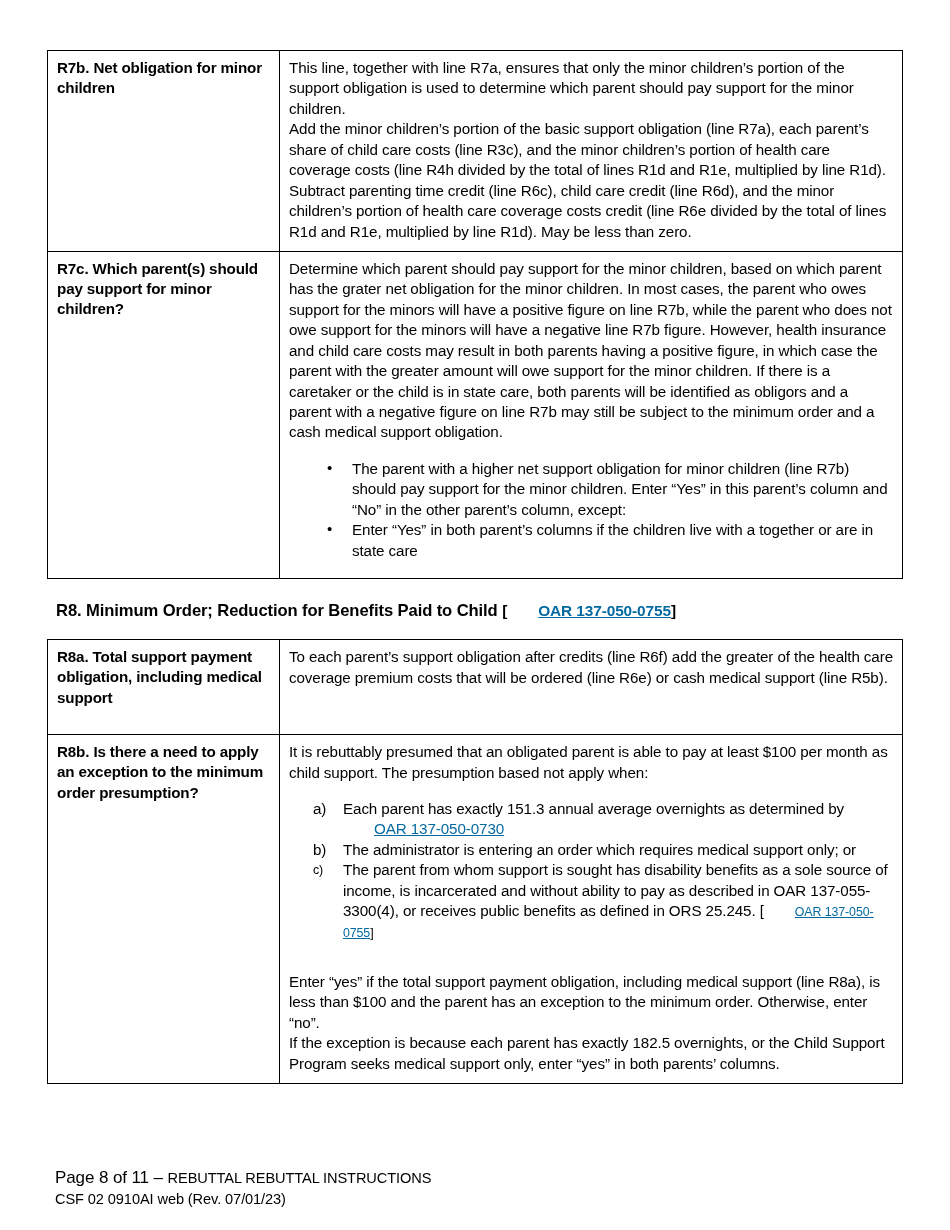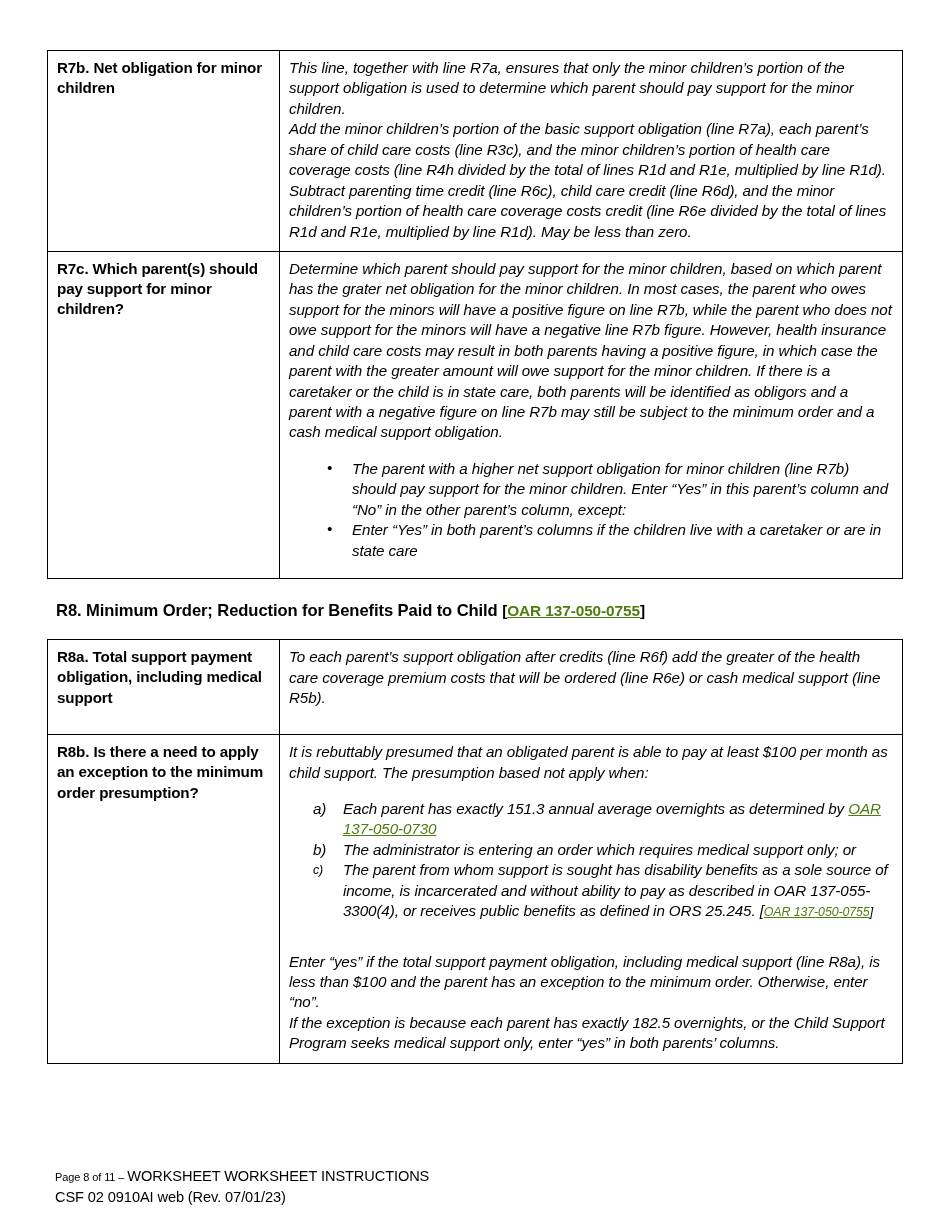--- a/index.html
+++ b/index.html
@@ -44,21 +44,20 @@
     width: 213px;
     font-weight: bold;
     font-size: 15.2px;
     line-height: 1.33;
     letter-spacing: -0.15px;
   }
   td.body {
     font-size: 15.2px;
     line-height: 1.345;
     letter-spacing: -0.1px;
-    font-style: italic;
   }
   td.body p {
     margin: 0 0 0 0;
   }
   td.body p + p {
   }
 
   
   ul.bullets {
     margin: 16px 0 8px 0;
@@ -111,43 +110,44 @@
     font-weight: bold;
   }
   .section-heading .brk {
     font-weight: bold;
     font-size: 15.4px;
   }
 
   
   a.oar,
   span.oar {
-    color: #4d7c0f;
+    color: #0369a1;
     text-decoration: underline;
     font-weight: inherit;
+    margin-left: 31px;
   }
   .section-heading span.oar {
     font-weight: bold;
     font-size: 15.4px;
   }
   .tiny-oar {
     font-size: 12.4px;
   }
 
   
   .footer {
     position: absolute;
     left: 55px;
     top: 1166px;
     font-size: 14.2px;
     line-height: 1.38;
     letter-spacing: -0.1px;
   }
   .footer .pageno {
-    font-size: 11px;
+    font-size: 17px;
   }
   .footer .line2 {
     font-size: 14.6px;
   }
 </style>
 </head>
 <body>
 
 <div class="page">
   <div class="content">
@@ -160,21 +160,21 @@
             <p>This line, together with line R7a, ensures that only the minor children’s portion of the support obligation is used to determine which parent should pay support for the minor children.</p>
             <p>Add the minor children’s portion of the basic support obligation (line R7a), each parent’s share of child care costs (line R3c), and the minor children’s portion of health care coverage costs (line R4h divided by the total of lines R1d and R1e, multiplied by line R1d). Subtract parenting time credit (line R6c), child care credit (line R6d), and the minor children’s portion of health care coverage costs credit (line R6e divided by the total of lines R1d and R1e, multiplied by line R1d). May be less than zero.</p>
           </td>
         </tr>
         <tr>
           <td class="label">R7c. Which parent(s) should pay support for minor children?</td>
           <td class="body">
             <p>Determine which parent should pay support for the minor children, based on which parent has the grater net obligation for the minor children. In most cases, the parent who owes support for the minors will have a positive figure on line R7b, while the parent who does not owe support for the minors will have a negative line R7b figure. However, health insurance and child care costs may result in both parents having a positive figure, in which case the parent with the greater amount will owe support for the minor children. If there is a caretaker or the child is in state care, both parents will be identified as obligors and a parent with a negative figure on line R7b may still be subject to the minimum order and a cash medical support obligation.</p>
             <ul class="bullets">
               <li>The parent with a higher net support obligation for minor children (line R7b) should pay support for the minor children. Enter “Yes” in this parent’s column and “No” in the other parent’s column, except:</li>
-              <li>Enter “Yes” in both parent’s columns if the children live with a caretaker or are in state care</li>
+              <li>Enter “Yes” in both parent’s columns if the children live with a together or are in state care</li>
             </ul>
           </td>
         </tr>
       </tbody>
     </table>
 
     <div class="section-heading">
       <span class="hdr-num">R8.</span><span> Minimum Order; Reduction for Benefits Paid to Child </span><span class="brk">[</span><span class="oar">OAR 137-050-0755</span><span class="brk">]</span>
     </div>
 
@@ -206,16 +206,16 @@
             <p style="margin-top:30px;">Enter “yes” if the total support payment obligation, including medical support (line R8a), is less than $100 and the parent has an exception to the minimum order. Otherwise, enter “no”.</p>
             <p>If the exception is because each parent has exactly 182.5 overnights, or the Child Support Program seeks medical support only, enter “yes” in both parents’ columns.</p>
           </td>
         </tr>
       </tbody>
     </table>
 
   </div>
 
   <div class="footer">
-    <div><span class="pageno">Page 8 of 11</span><span class="pageno"> – </span><span class="line2">WORKSHEET WORKSHEET INSTRUCTIONS</span></div>
+    <div><span class="pageno">Page 8 of 11</span><span class="pageno"> – </span><span class="line2">REBUTTAL REBUTTAL INSTRUCTIONS</span></div>
     <div class="line2">CSF 02 0910AI web (Rev. 07/01/23)</div>
   </div>
 </div>
 
 </body></html>

